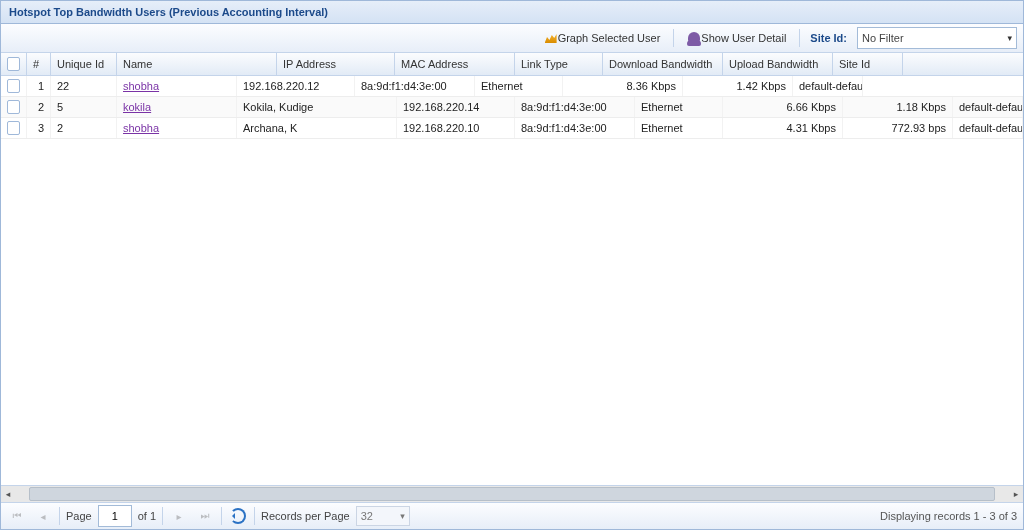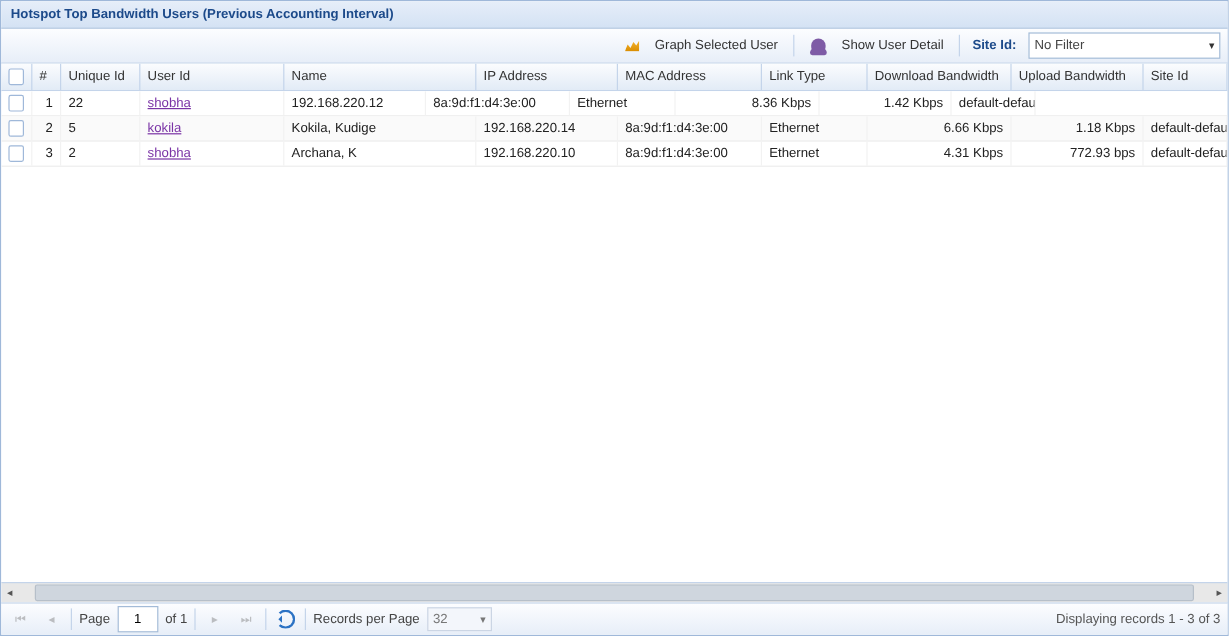--- a/index.html
+++ b/index.html
@@ -1,19 +1,19 @@
 <!DOCTYPE html>
 <html><head>
 <meta charset="utf-8">
 <style>
   html,body{margin:0;padding:0;font-family:Tahoma,Verdana,Arial,sans-serif;font-size:11px;color:#222;background:#fff;}
   .panel{width:1024px;height:530px;border:1px solid #9fb8d9;display:flex;flex-direction:column;box-sizing:border-box;overflow:hidden;}
   .title-bar{height:22px;background:linear-gradient(#e6eef9,#d4e2f4);border-bottom:1px solid #9fb8d9;display:flex;align-items:center;padding:0 8px;color:#1c4a8a;font-weight:bold;}
   .toolbar{height:28px;background:linear-gradient(#fcfdff,#e7eef8);border-bottom:1px solid #c4d4ea;display:flex;align-items:center;justify-content:flex-end;padding:0 6px;gap:6px;}
-  .tbtn{display:flex;align-items:center;gap:12px;padding:2px 6px;border:1px solid transparent;border-radius:2px;cursor:pointer;color:#333;}
+  .tbtn{display:flex;align-items:center;gap:0;padding:2px 6px;border:1px solid transparent;border-radius:2px;cursor:pointer;color:#333;}
   .sep{width:1px;height:18px;background:#c4d4ea;}
   .site-label{color:#1c4a8a;font-weight:bold;padding:0 4px;}
   .site-select{width:150px;height:20px;border:1px solid #a3bbd8;display:flex;align-items:center;justify-content:space-between;background:#fff;padding:0 4px;color:#444;}
   .site-select .chev{color:#333;font-size:9px;}
   .grid-wrap{flex:1;display:flex;flex-direction:column;overflow:hidden;}
   .grid-head{display:flex;height:22px;background:linear-gradient(#fbfcfe,#e2ebf6);border-bottom:1px solid #c4d4ea;}
   .gh{border-right:1px solid #c4d4ea;display:flex;align-items:center;padding:0 6px;color:#333;box-sizing:border-box;overflow:hidden;white-space:nowrap;}
   .grid-body{flex:1;overflow:hidden;background:#fff;}
   .row{display:flex;height:20px;align-items:stretch;border-bottom:1px solid #ededed;}
   .row:nth-child(even){background:#fafafa;}
@@ -82,21 +82,20 @@
     </div>
   </div>
 
   <div class="grid-wrap">
     <div class="grid-head">
       <div class="gh c-chk">
           <span class="chk"></span>
         </div>
       <div class="gh c-idx num">#</div>
       <div class="gh c-uid">Unique Id</div>
-      <div class="gh c-user">User Id</div>
       <div class="gh c-name">Name</div>
       <div class="gh c-ip">IP Address</div>
       <div class="gh c-mac">MAC Address</div>
       <div class="gh c-link">Link Type</div>
       <div class="gh c-dl center">Download Bandwidth</div>
       <div class="gh c-ul center">Upload Bandwidth</div>
       <div class="gh c-site">Site Id</div>
     </div>
     <div class="grid-body" id="grid-body">
         <div class="row">

